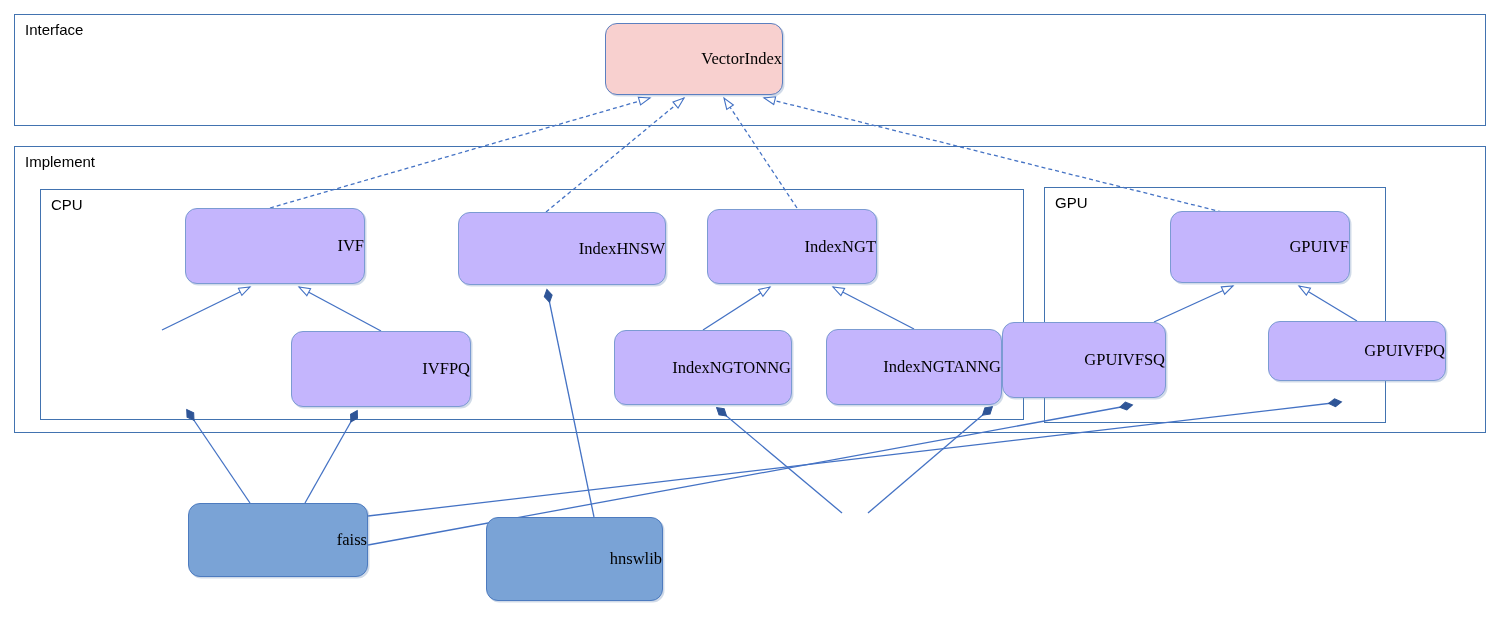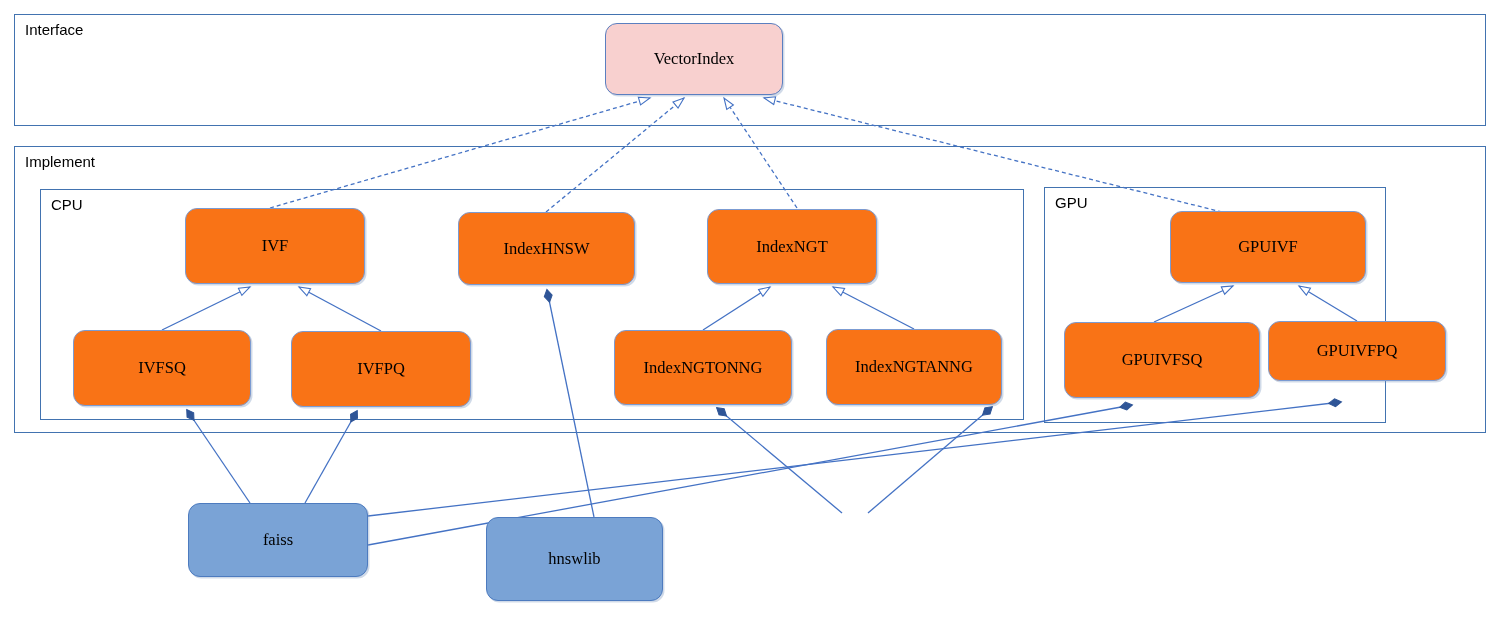--- a/index.html
+++ b/index.html
@@ -18,25 +18,25 @@
   }
   .flabel.misspelled{
     text-decoration:underline wavy #e03030;
     text-decoration-thickness:1px;text-underline-offset:3px;
   }
   #connectors{position:absolute;left:0;top:0;z-index:2;pointer-events:none;}
   .edge{stroke:#4472c4;stroke-width:1.3;fill:none;}
   .edge.dashed{stroke-dasharray:4,3;}
   .node{
     position:absolute;box-sizing:border-box;border-radius:12px;
-    display:flex;align-items:center;justify-content:center;
+    display:flex;align-items:center;justify-content:flex-end;
     font-family:"Liberation Serif",serif;font-size:16.5px;color:#000;
     z-index:3;box-shadow:1.5px 1.5px 0 rgba(120,150,190,0.35);
   }
-  .node.green{background:#f97316;border:1.4px solid #7b9bd2;}
+  .node.green{background:#c4b5fd;border:1.4px solid #7b9bd2;}
   .node.pink{background:#f8d0cf;border:1.5px solid #5b7fc0;}
   .node.blue{background:#7aa3d6;border:1.5px solid #4d7bbf;}
   .nlabel{pointer-events:none;}
 </style>
 </head>
 <body>
 
 <div id="canvas">
 
   <div class="frame" style="left:14px;top:14px;width:1472px;height:112px">
@@ -87,43 +87,40 @@
     <line class="edge" x1="868" y1="513" x2="992" y2="407" marker-end="url(#diam)"></line>
   </svg>
 
   <div class="node pink" style="left:605px;top:23px;width:178px;height:72px">
     <span class="nlabel">VectorIndex</span>
   </div>
 
   <div class="node green" style="left:185px;top:208px;width:180px;height:76px">
     <span class="nlabel">IVF</span>
   </div>
-  <div class="node green" style="left:458px;top:212px;width:177px;height:73px">
+  <div class="node green" style="left:458px;top:212px;width:208px;height:73px">
     <span class="nlabel">IndexHNSW</span>
   </div>
   <div class="node green" style="left:707px;top:209px;width:170px;height:75px">
     <span class="nlabel">IndexNGT</span>
-  </div>
-  <div class="node green" style="left:73px;top:330px;width:178px;height:76px">
-    <span class="nlabel">IVFSQ</span>
   </div>
   <div class="node green" style="left:291px;top:331px;width:180px;height:76px">
     <span class="nlabel">IVFPQ</span>
   </div>
   <div class="node green" style="left:614px;top:330px;width:178px;height:75px">
     <span class="nlabel">IndexNGTONNG</span>
   </div>
   <div class="node green" style="left:826px;top:329px;width:176px;height:76px">
     <span class="nlabel">IndexNGTANNG</span>
   </div>
 
-  <div class="node green" style="left:1170px;top:211px;width:196px;height:72px">
+  <div class="node green" style="left:1170px;top:211px;width:180px;height:72px">
     <span class="nlabel">GPUIVF</span>
   </div>
-  <div class="node green" style="left:1064px;top:322px;width:196px;height:76px">
+  <div class="node green" style="left:1002px;top:322px;width:164px;height:76px">
     <span class="nlabel">GPUIVFSQ</span>
   </div>
   <div class="node green" style="left:1268px;top:321px;width:178px;height:60px">
     <span class="nlabel">GPUIVFPQ</span>
   </div>
 
   <div class="node blue" style="left:188px;top:503px;width:180px;height:74px">
     <span class="nlabel">faiss</span>
   </div>
   <div class="node blue" style="left:486px;top:517px;width:177px;height:84px">

